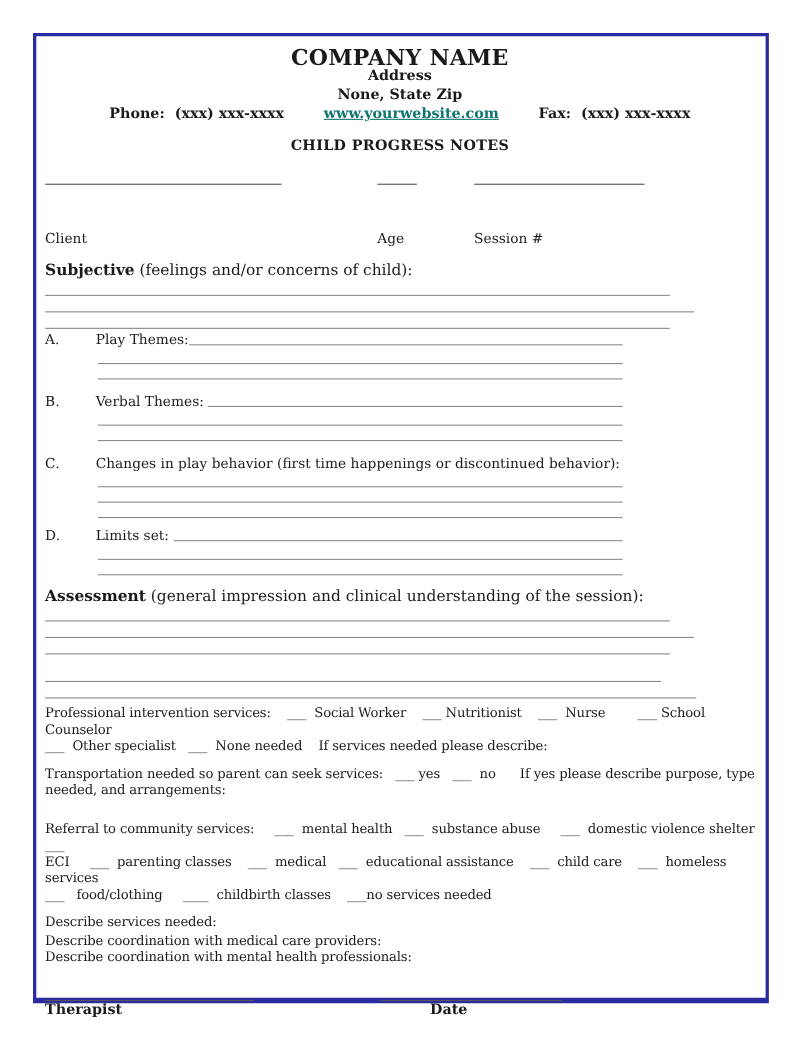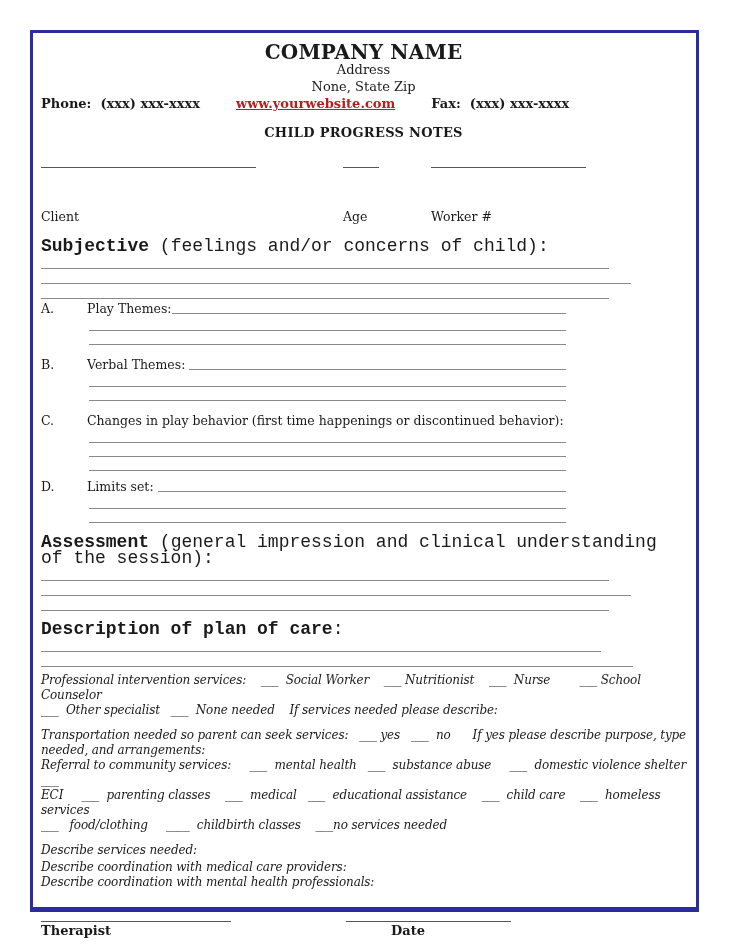--- a/index.html
+++ b/index.html
@@ -18,65 +18,65 @@
     border: 3px solid #2c2ca0;
     border-bottom-width: 5px;
     background: #ffffff;
   }
   .inner { padding: 10px 10px 0 8px; }
 
   .b { font-weight: bold; }
   .center { text-align: center; }
 
   .company { font-size: 20px; font-weight: bold; line-height: 18px; letter-spacing: .2px; }
-  .hline { font-size: 13px; font-weight: normal; line-height: 17px; }
+  .hline { font-size: 13px; font-weight: bold; line-height: 17px; }
   .contact-row {
-    display: flex; justify-content: flex-start; align-items: baseline;
+    display: flex; justify-content: center; align-items: baseline;
     gap: 36px; font-size: 13px; font-weight: bold; line-height: 18px;
     white-space: pre;
   }
-  .link { color: #b91c1c; text-decoration: underline; cursor: pointer; }
+  .link { color: #0f766e; text-decoration: underline; cursor: pointer; }
   .form-title { font-size: 13px; font-weight: bold; letter-spacing: .3px; margin-top: 12px; }
 
   
   .rule  { border-bottom: 1px solid #555; }
   .wline { border-bottom: 1px solid #8a8a8a; height: 15px; }
 
   .client-row { display: flex; margin-top: 17px; font-size: 12.5px; }
   .cr-col { display: flex; flex-direction: column; gap: 40px; }
   .cr-c1 { width: 302px; } .cr-c2 { width: 88px; }
   .cr-line1 { width: 215px; height: 11px; }
   .cr-line2 { width: 36px;  height: 11px; }
   .cr-line3 { width: 155px; height: 11px; }
   .cr-label { line-height: 17px; }
 
-  .sec-label { font-size: 18px; line-height: 16px; font-family: Liberation Mono, monospace; }
+  .sec-label { font-size: 14px; line-height: 16px; }
   .subjective { margin-top: 13px; }
   .w568 { width: 568px; } .w590 { width: 590px; }
   .w560 { width: 560px; } .w592 { width: 592px; }
 
   .objective-head { margin-top: 9px; }
   .obj-item { font-size: 12.5px; }
   .obj-row { display: flex; width: 525px; line-height: 16px; }
   .obj-letter { width: 46px; flex: 0 0 46px; }
   .obj-label { white-space: pre; }
   .fill-line { flex: 1; border-bottom: 1px solid #8a8a8a; margin-bottom: 3px; }
   .sub-line { margin-left: 48px; width: 477px; height: 14px; border-bottom: 1px solid #8a8a8a; }
   .mt2 { margin-top: 2px; } .mt8 { margin-top: 8px; } .mt12 { margin-top: 12px; }
 
   .assessment { margin-top: 11px; }
   .plan { margin-top: 10px; }
 
-  .svc { font-size: 12px; line-height: 15px; white-space: pre-wrap; letter-spacing: -0.15px; width: 658px; font-style: italic; }
+  .svc { font-size: 12px; line-height: 15px; white-space: pre-wrap; letter-spacing: -0.15px; width: 658px; }
   .svc-block { margin-top: 0; }
   .gap6  { margin-top: 6px; }
   .gap14 { margin-top: 10px; }
   .gap16 { margin-top: 0; }
   .gap17 { margin-top: 2px; }
-  .gap12 { margin-top: 0; }
+  .gap12 { margin-top: 20px; }
 
   .sig-row { display: flex; margin-top: 21px; font-size: 13px; }
   .sig-c1 { width: 305px; }
   .sig-line1 { width: 190px; height: 11px; }
   .sig-line2 { width: 165px; height: 11px; }
   .sig-label { font-weight: bold; line-height: 18px; }
   .date-label { margin-left: 45px; }
 </style>
 </head>
 <body>
@@ -100,21 +100,21 @@
       <div class="cr-col cr-c1">
         <div class="rule cr-line1"></div>
         <div class="cr-label">Client</div>
       </div>
       <div class="cr-col cr-c2">
         <div class="rule cr-line2"></div>
         <div class="cr-label">Age</div>
       </div>
       <div class="cr-col">
         <div class="rule cr-line3"></div>
-        <div class="cr-label">Worker #</div>
+        <div class="cr-label">Session #</div>
       </div>
     </div>
 
     <div class="subjective">
       <div class="sec-label"><span class="b">Subjective</span><span> (feelings and/or concerns of child):</span></div>
       <div class="wline w568"></div>
       <div class="wline w590"></div>
       <div class="wline w568"></div>
     </div>
 
@@ -160,21 +160,20 @@
     </div>
 
     <div class="assessment">
       <div class="sec-label"><span class="b">Assessment</span><span> (general impression and clinical understanding of the session):</span></div>
       <div class="wline w568"></div>
       <div class="wline w590"></div>
       <div class="wline w568"></div>
     </div>
 
     <div class="plan">
-      <div class="sec-label"><span class="b">Description of plan of care</span><span>:</span></div>
       <div class="wline w560"></div>
       <div class="wline w592"></div>
     </div>
 
     <div class="svc-block gap6">
       <div class="svc">Professional intervention services:    ___  Social Worker    ___ Nutritionist    ___  Nurse        ___ School Counselor</div>
       <div class="svc">___  Other specialist   ___  None needed    If services needed please describe:</div>
     </div>
 
     <div class="svc-block gap14">

